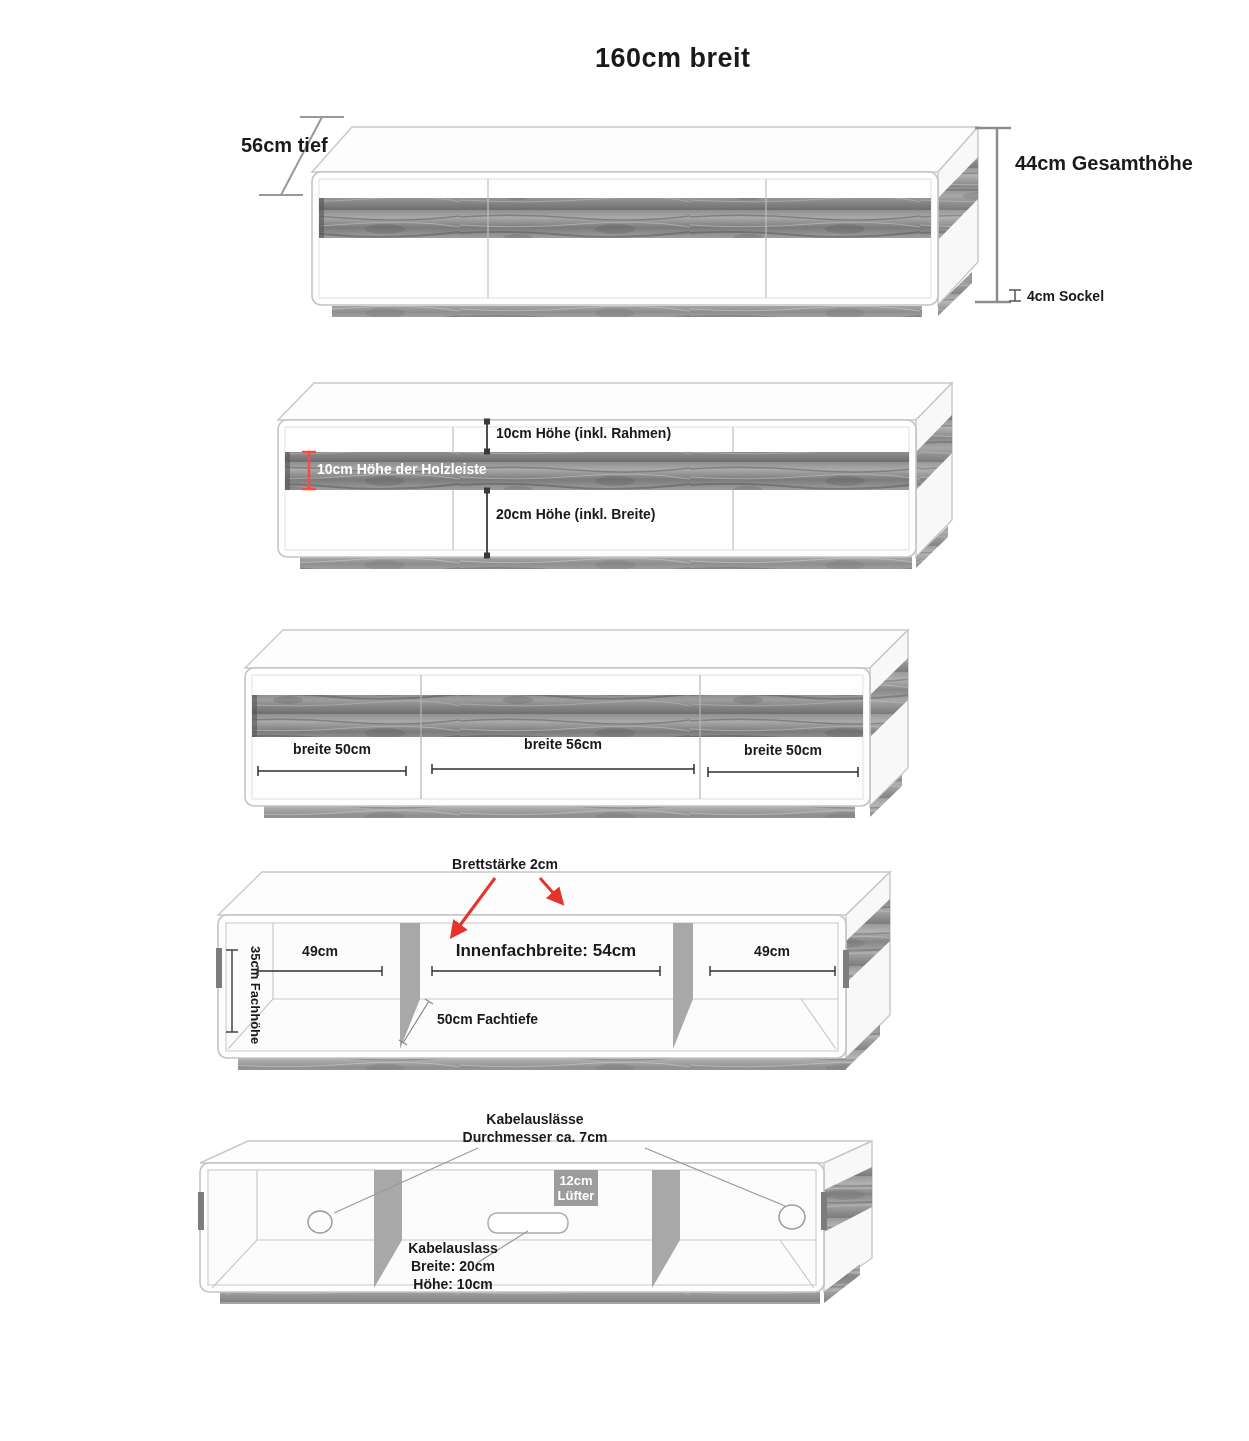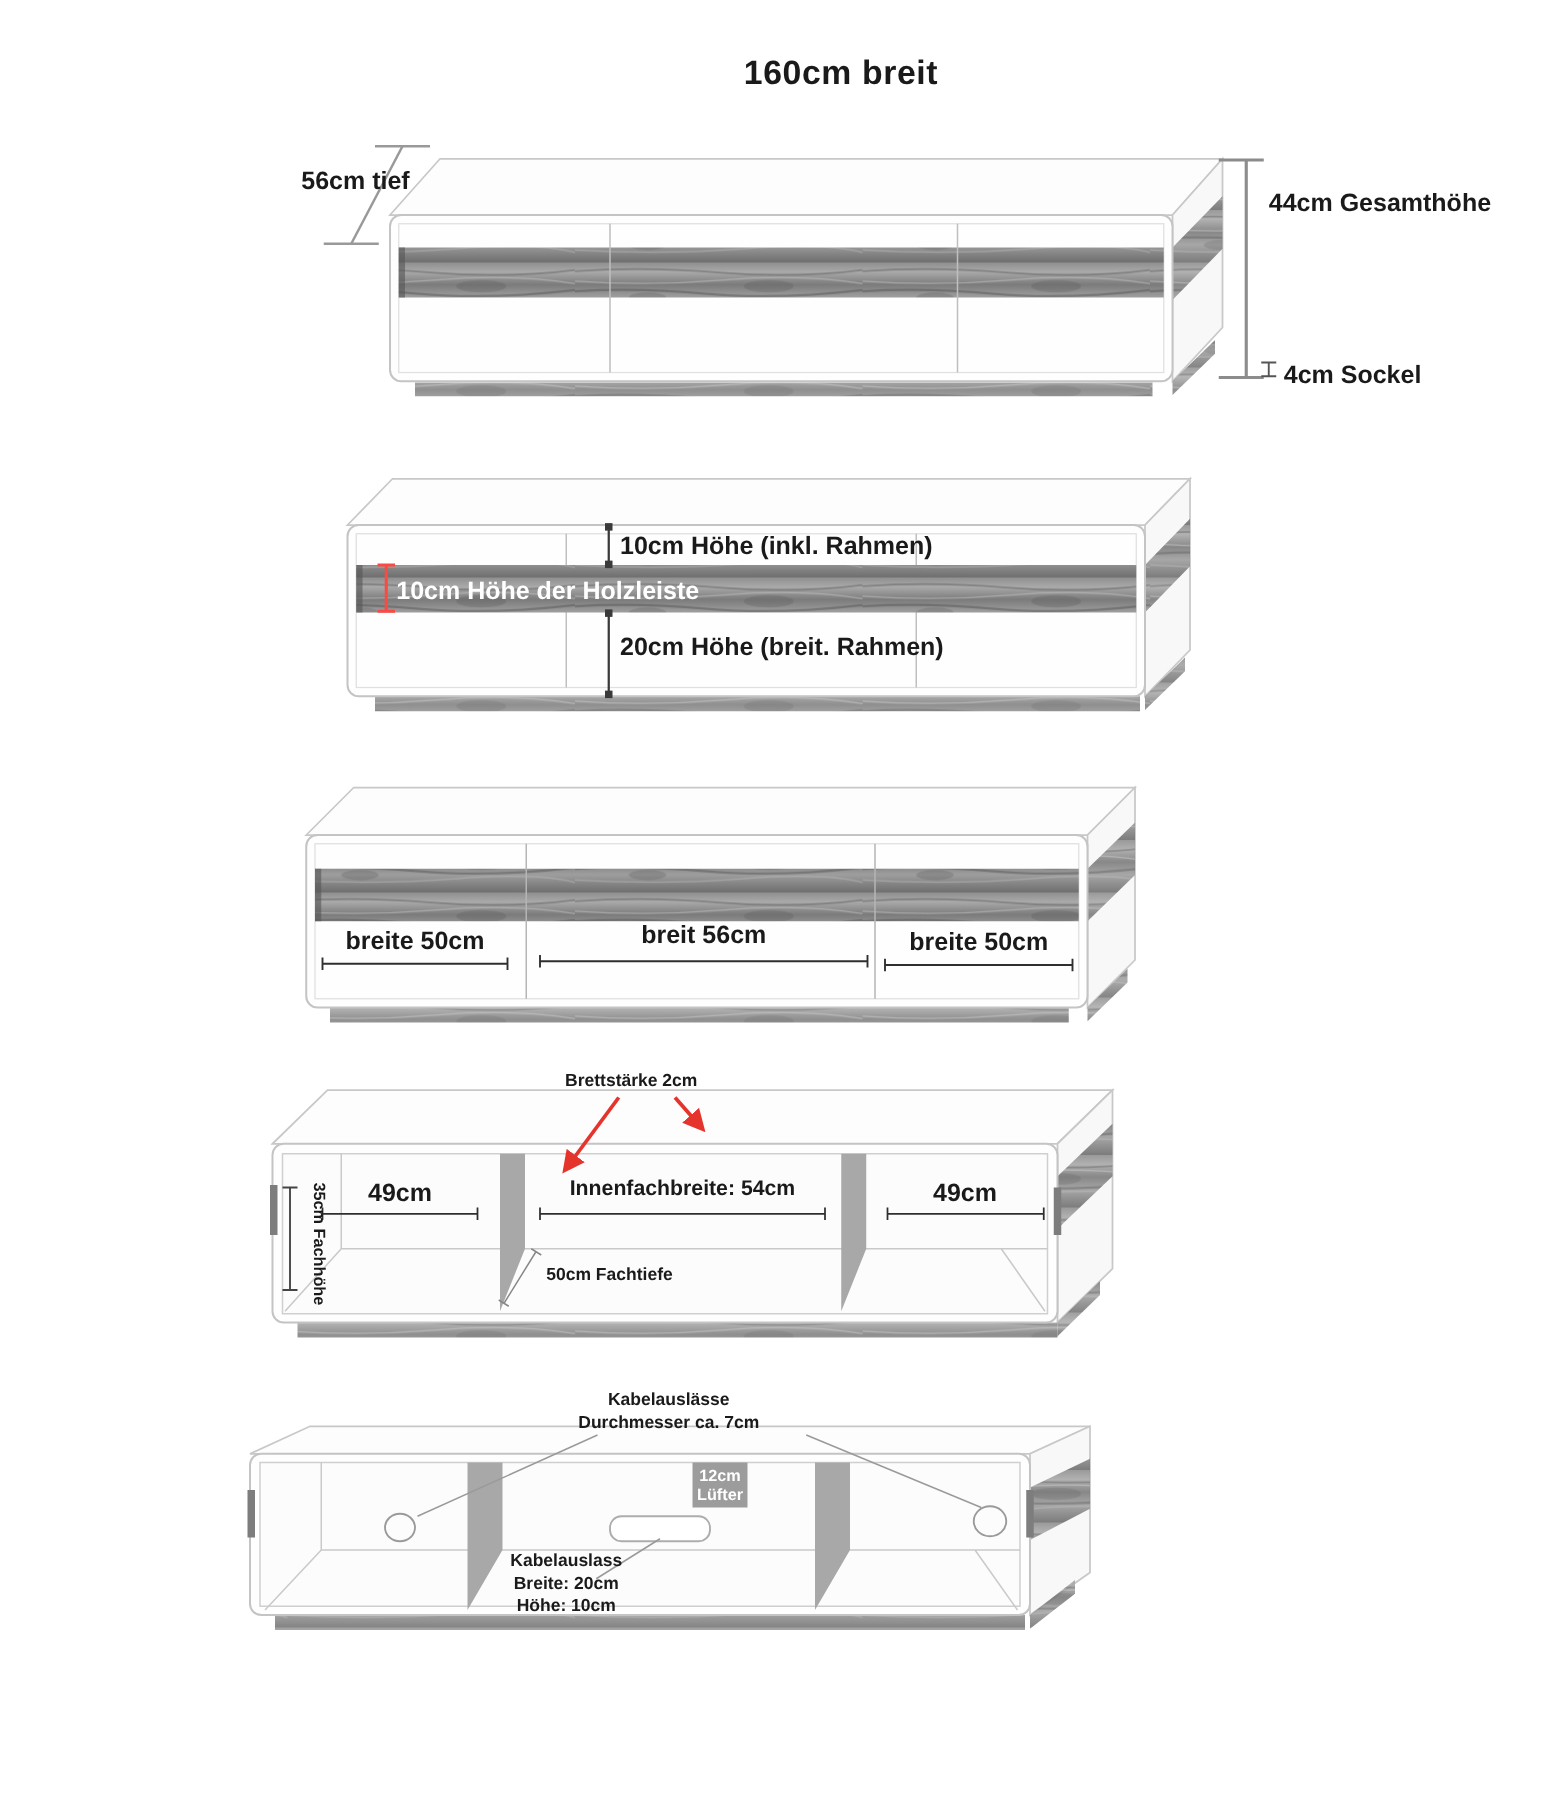--- a/index.html
+++ b/index.html
@@ -4,21 +4,21 @@
 <style>
   html,body{margin:0;padding:0;background:#ffffff;}
   #canvas{position:relative;width:1249px;height:1441px;background:#ffffff;overflow:hidden;
           font-family:"Liberation Sans",sans-serif;}
   #drawing{position:absolute;left:0;top:0;}
   .lbl{position:absolute;font-family:"Liberation Sans",sans-serif;font-weight:bold;
        color:#1a1a1a;white-space:nowrap;line-height:1.1;}
   .c{text-align:center;}
   .title{font-size:27px;letter-spacing:.5px;text-align:right;}
   .big{font-size:20px;}
-  .mid{font-size:20px;}
+  .mid{font-size:14px;}
   .sm{font-size:14px;}
   .xs{font-size:13px;}
   .white{color:#ffffff;}
   .rot{transform:rotate(90deg);transform-origin:0 0;}
   .innen{font-size:17px;}
 </style>
 </head>
 <body>
 
 <div id="canvas">
@@ -148,24 +148,24 @@
 </svg>
 
   <div class="lbl title" style="left:595px;top:44px;">160cm breit</div>
 
   <div class="lbl big" style="left:200px;top:134px;margin-left:41px;">56cm tief</div>
   <div class="lbl big" style="left:1015px;top:152px;">44cm Gesamthöhe</div>
   <div class="lbl mid" style="left:1027px;top:289px;">4cm Sockel</div>
 
   <div class="lbl mid" style="left:496px;top:426px;">10cm Höhe (inkl. Rahmen)</div>
   <div class="lbl mid white" style="left:317px;top:462px;">10cm Höhe der Holzleiste</div>
-  <div class="lbl mid" style="left:496px;top:507px;">20cm Höhe (breit. Rahmen)</div>
+  <div class="lbl mid" style="left:496px;top:507px;">20cm Höhe (inkl. Breite)</div>
 
   <div class="lbl mid c" style="left:258px;width:148px;top:742px;">breite 50cm</div>
-  <div class="lbl mid c" style="left:432px;width:262px;top:737px;">breit 56cm</div>
+  <div class="lbl mid c" style="left:432px;width:262px;top:737px;">breite 56cm</div>
   <div class="lbl mid c" style="left:708px;width:150px;top:743px;">breite 50cm</div>
 
   <div class="lbl sm c" style="left:430px;width:150px;top:857px;">Brettstärke 2cm</div>
   <div class="lbl xs rot" style="left:262px;top:946px;">35cm Fachhöhe</div>
   <div class="lbl mid c" style="left:258px;width:124px;top:944px;">49cm</div>
   <div class="lbl innen c" style="left:424px;width:244px;top:942px;">Innenfachbreite: 54cm</div>
   <div class="lbl mid c" style="left:710px;width:124px;top:944px;">49cm</div>
   <div class="lbl sm" style="left:437px;top:1012px;">50cm Fachtiefe</div>
 
   <div class="lbl sm c" style="left:465px;width:140px;top:1112px;">Kabelauslässe</div>

